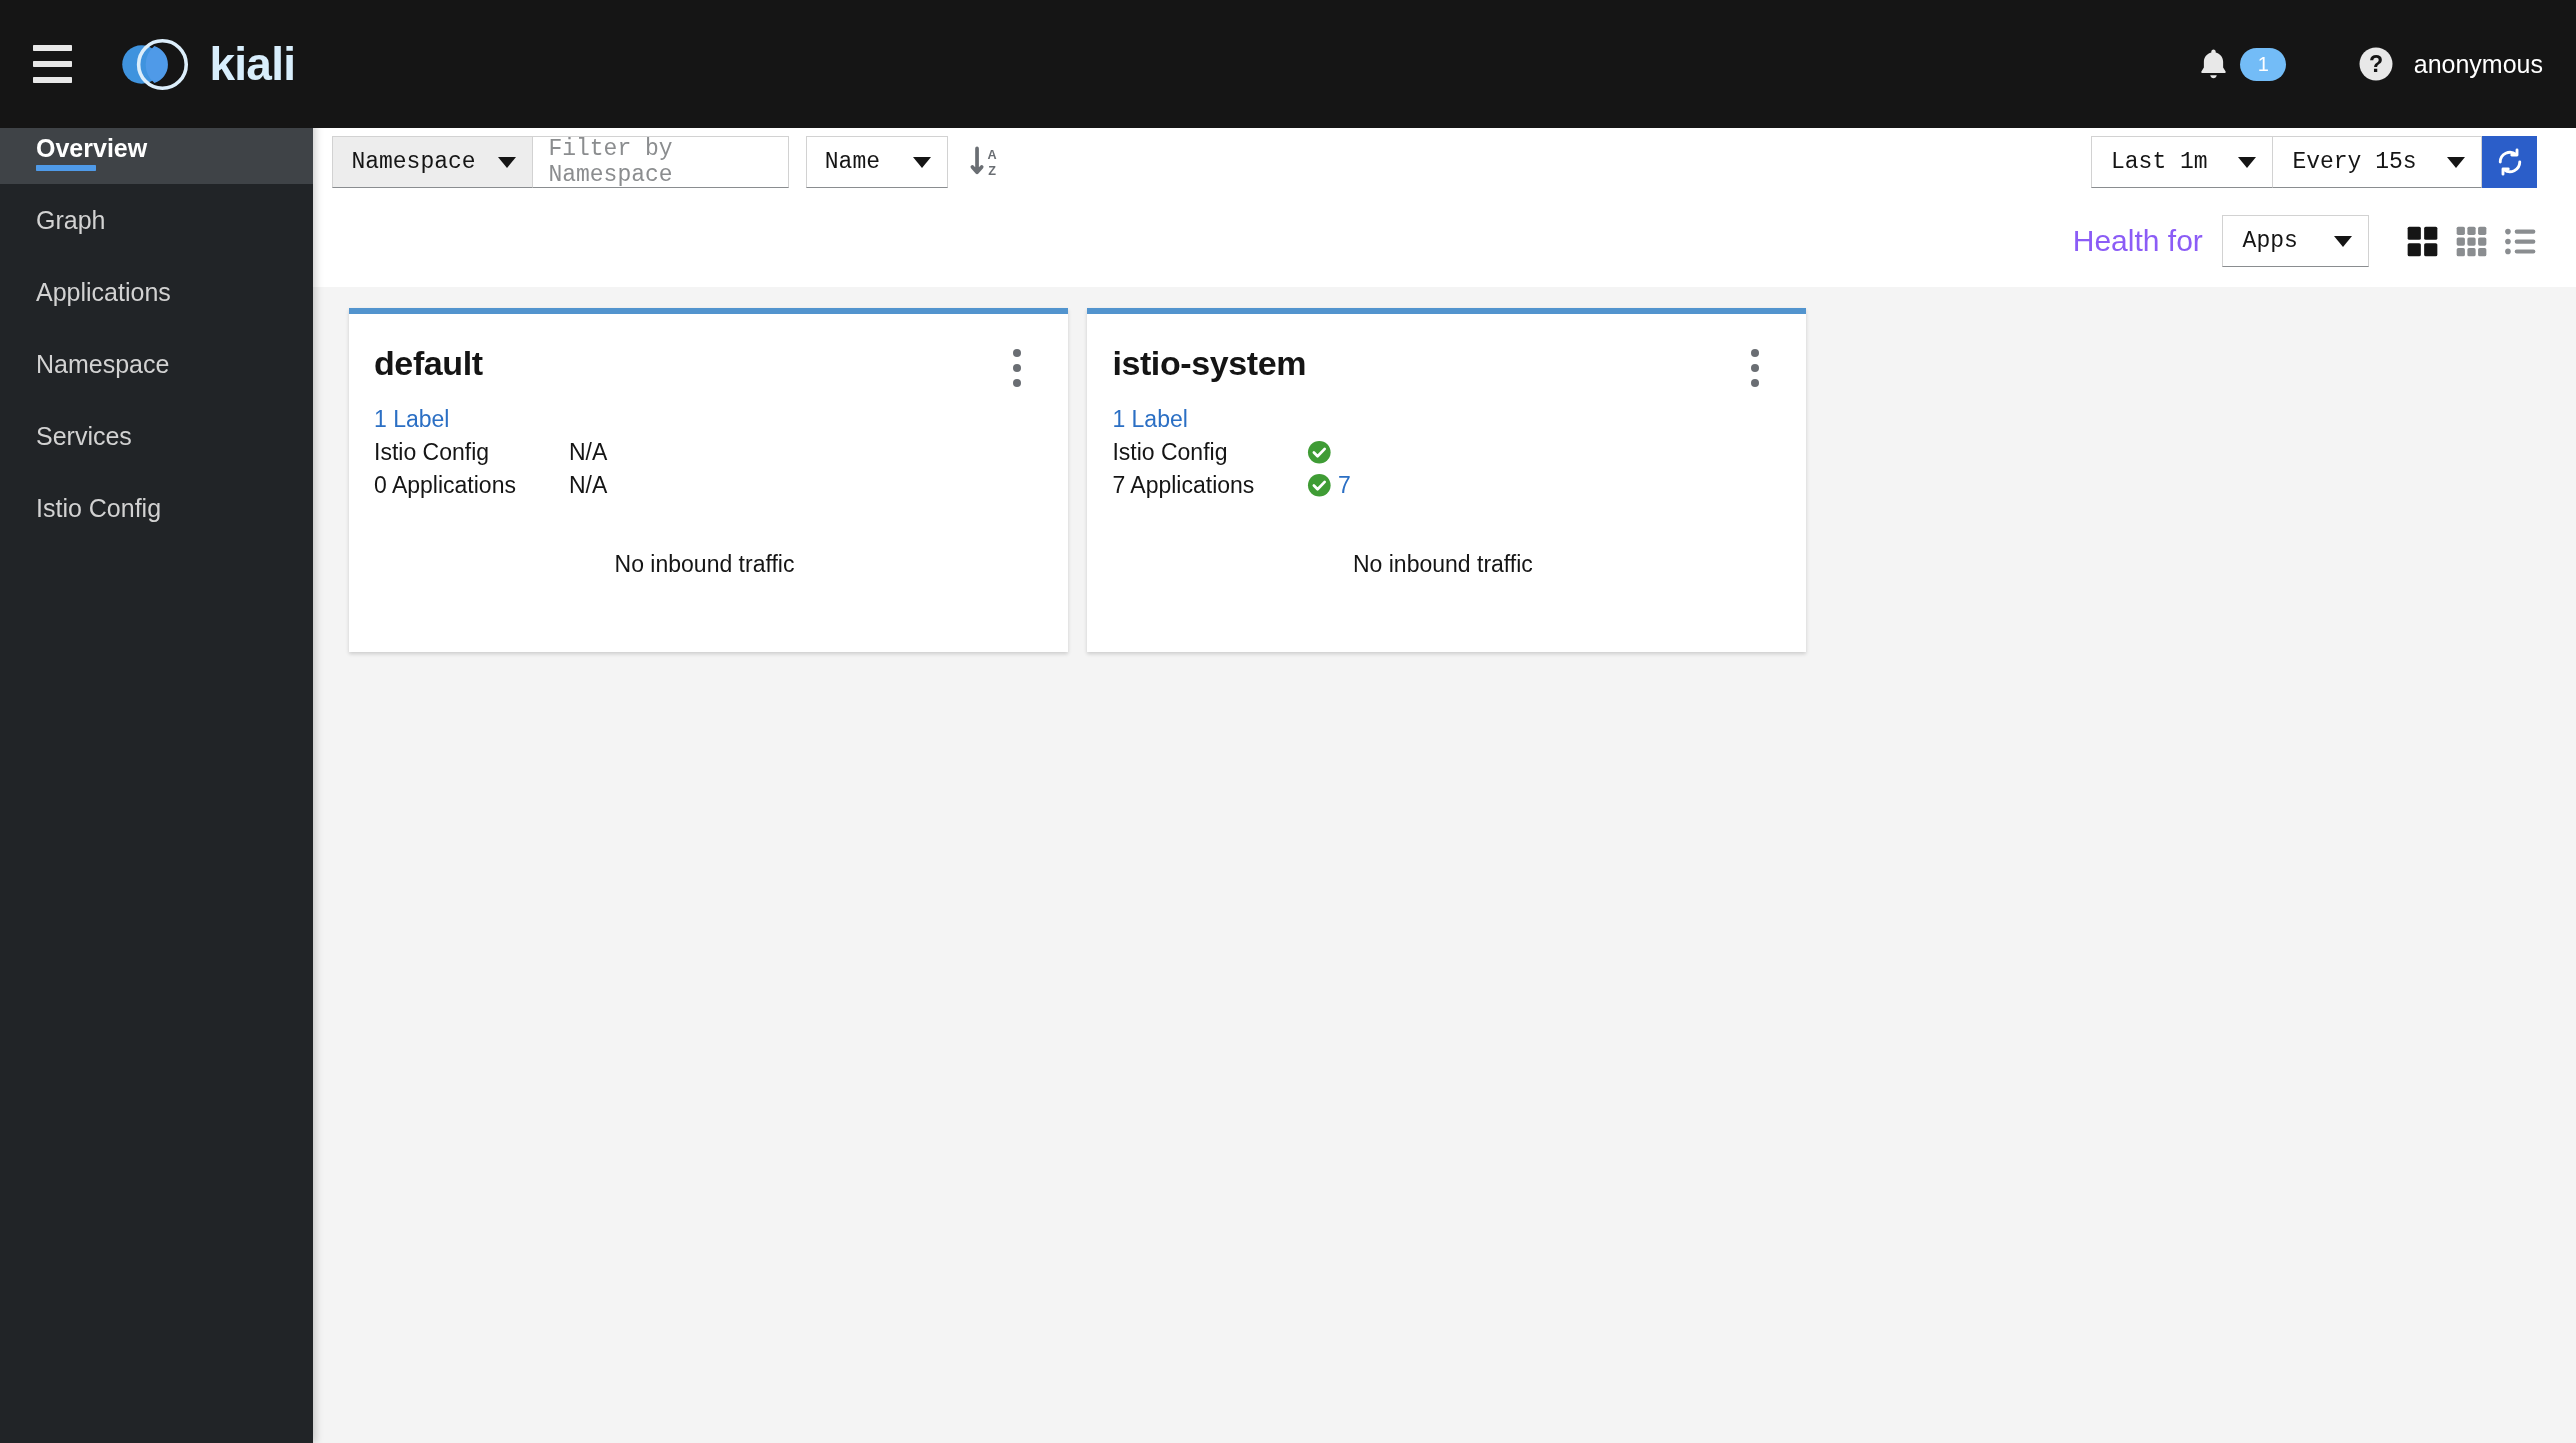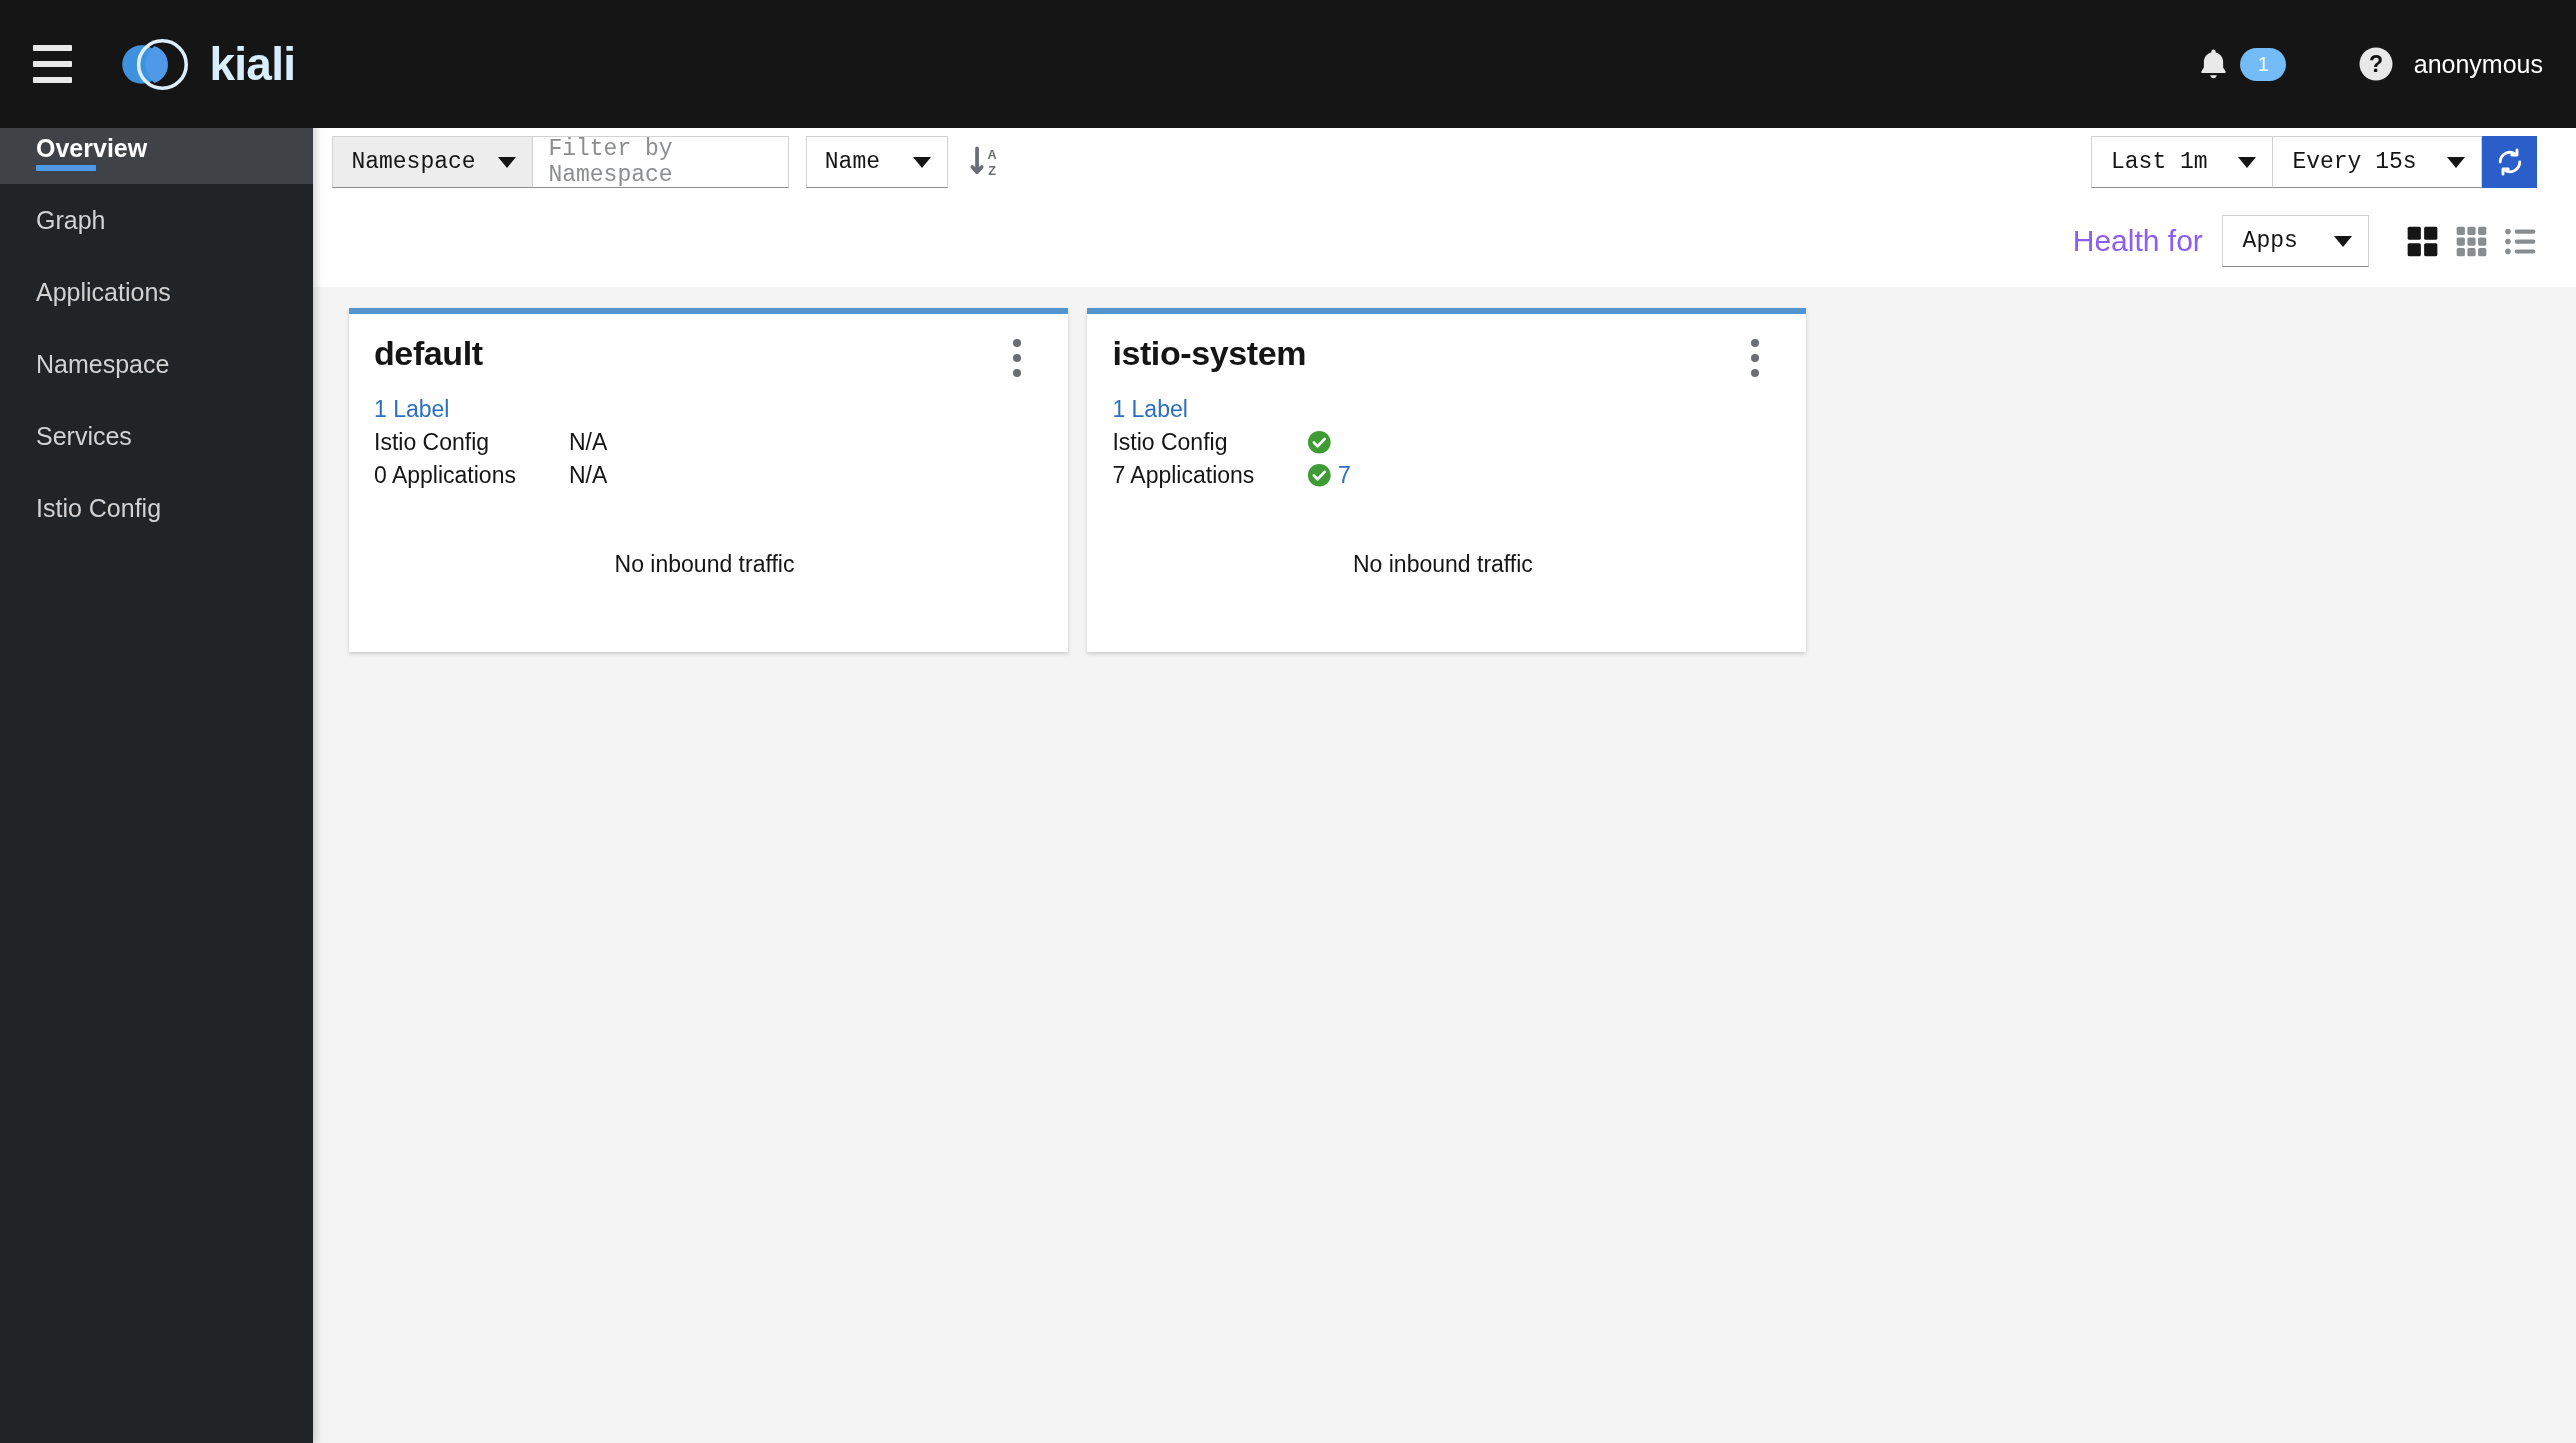--- a/index.html
+++ b/index.html
@@ -149,21 +149,21 @@
   .cards {
     display: flex; gap: 19.4px;
     padding: 21px 0 0 36px;
   }
   .ns-card {
     width: 719px; height: 344px;
     background: #fff;
     border-top: 6.7px solid #5294ce;
     box-shadow: 0 1.5px 3.7px rgba(3,3,3,0.16);
     position: relative;
-    padding: 20px 33px 0 25px;
+    padding: 30px 33px 0 25px;
   }
   .card-head { display: flex; align-items: flex-start; justify-content: space-between; }
   .card-title { font-size: 34px; font-weight: 700; color: #151515; letter-spacing: -0.4px; }
   .kebab { width: 36px; height: 48px; display: flex; flex-direction: column;
     align-items: center; justify-content: center; gap: 6.7px; cursor: pointer; }
   .kebab i { display: block; width: 8.2px; height: 8.2px; border-radius: 50%; background: #6a6e73; }
   .card-label-link {
     margin-top: 14px; font-size: 23px; color: #2b6fc4; cursor: pointer;
   }
   .stat-row { display: flex; margin-top: 6px; align-items: center; }

